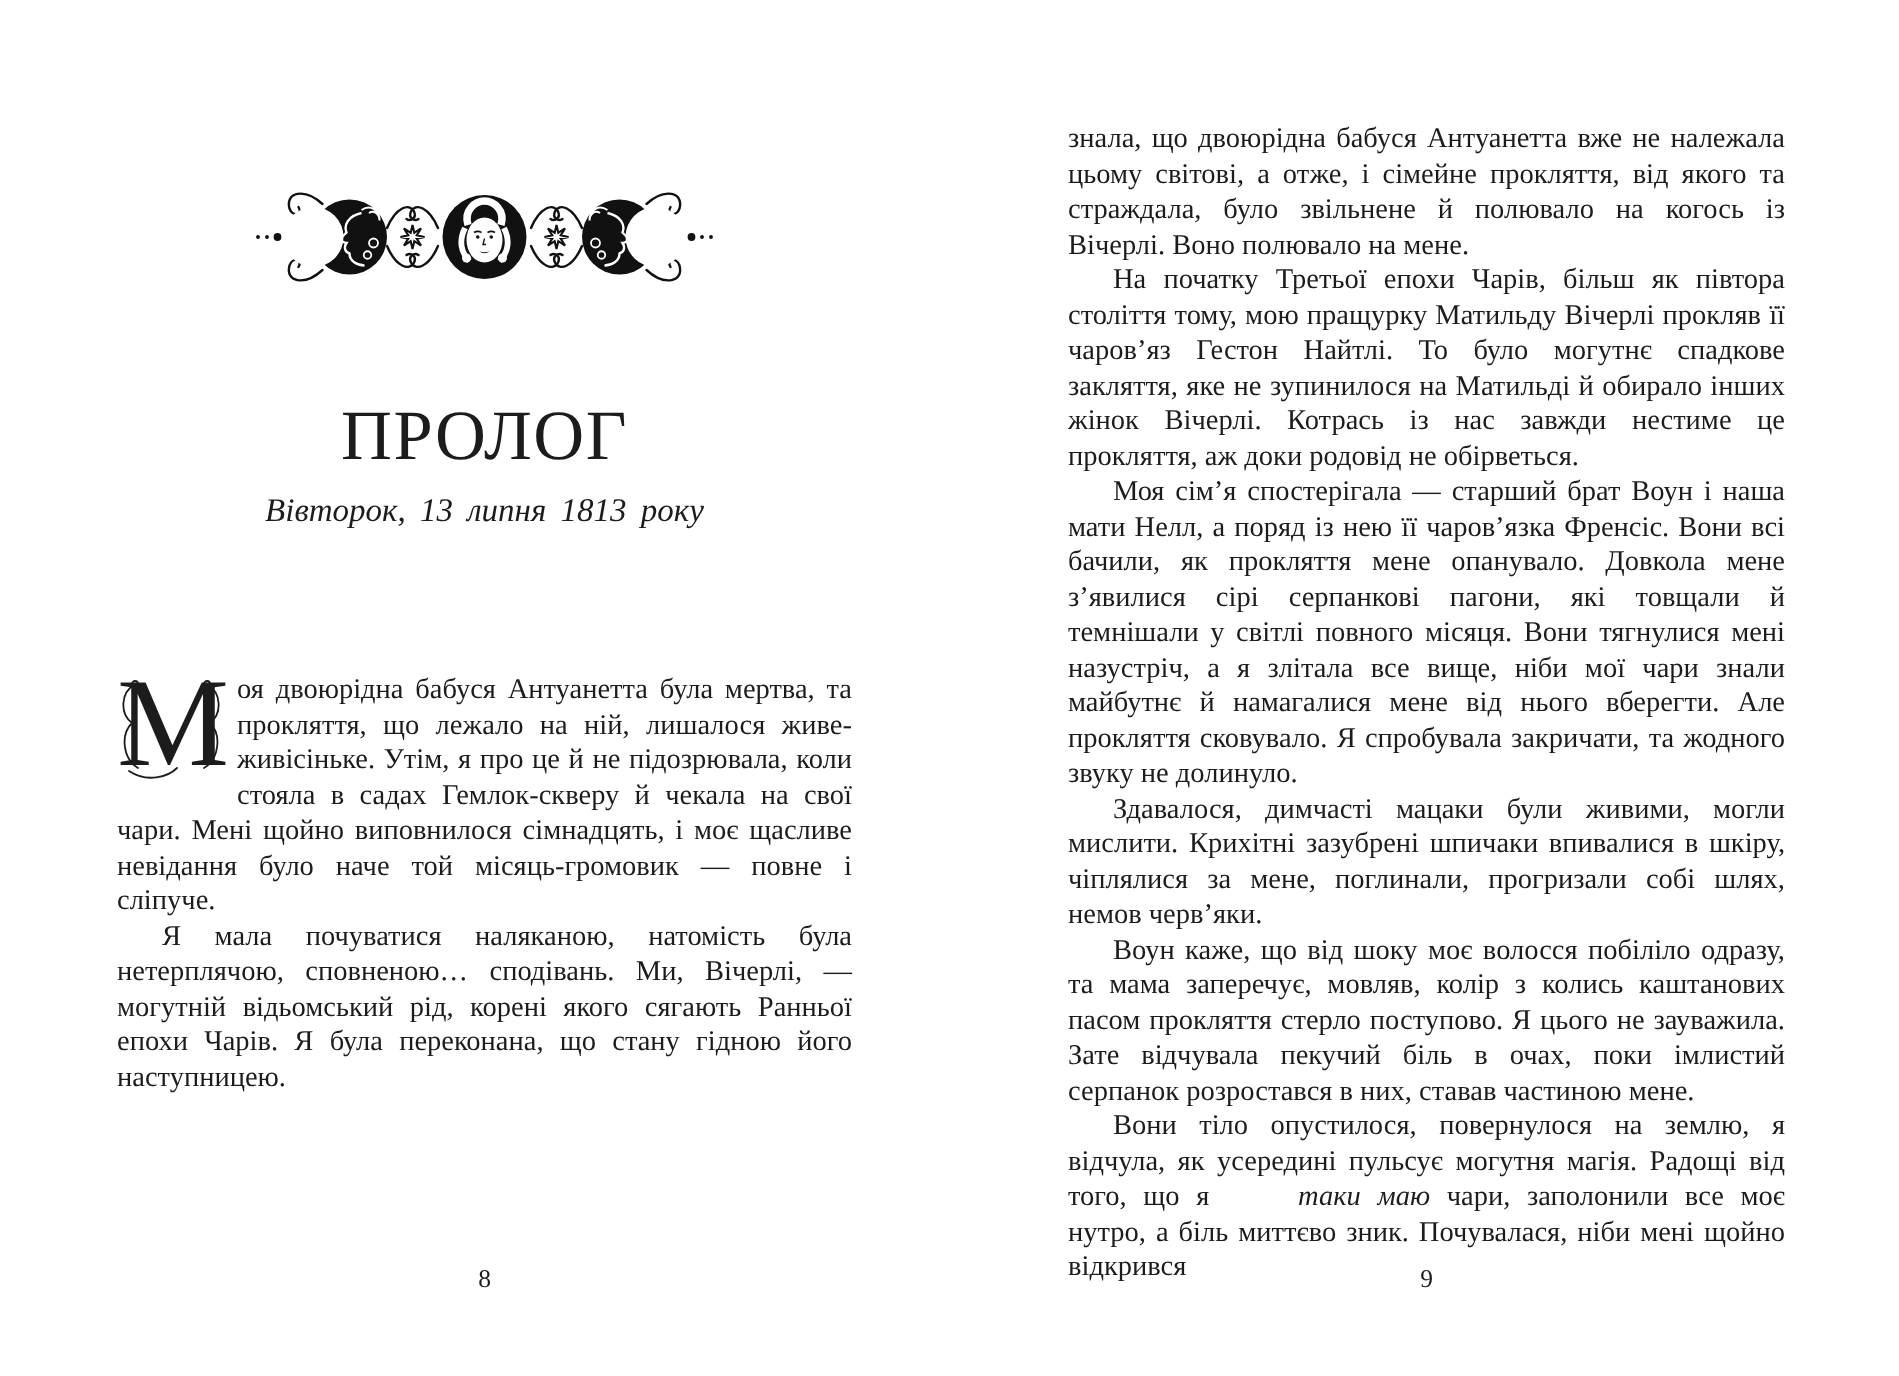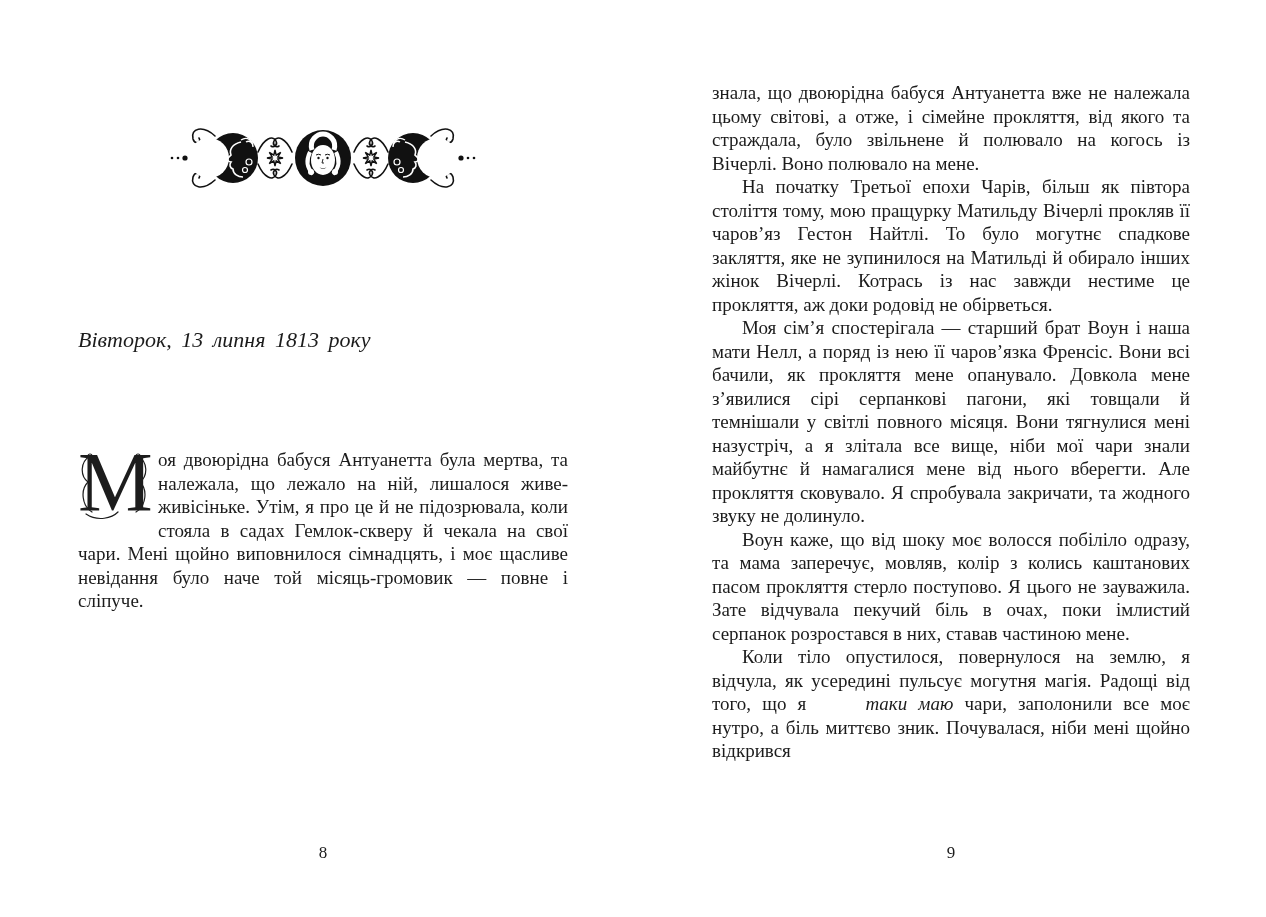--- a/index.html
+++ b/index.html
@@ -24,20 +24,21 @@
   .chapter-title {
     position: absolute; top: 268px; left: 0; width: 100%;
     margin: 0;
     text-align: center;
     font-size: 47px; font-weight: 400;
     letter-spacing: 1px;
     line-height: 1;
   }
   .date-line {
     position: absolute; top: 327px; left: 0; width: 100%;
+    text-align: center;
     font-style: italic;
     font-size: 22px;
     word-spacing: 4px;
     line-height: 26px;
   }
 
   .bodytext {
     position: absolute; left: 0; right: 0;
     text-align: justify;
     font-size: 19px;
@@ -139,45 +140,48 @@
     <g>
       <circle cx="244" cy="38" r="25" fill="#111"></circle>
       <circle cx="268" cy="38" r="20" fill="#fff"></circle>
       <path d="M236,22 C245,24 248,30 246,35 L250,39 C249,41 247,42 246,42 C248,45 247,48 244,49 C244,54 239,57 234,57" stroke="#fff" fill="none" stroke-width="1.6"></path>
       <path d="M236,20 C230,16 224,20 224,27 C224,22 228,20 231,22" stroke="#fff" fill="none" stroke-width="1.4"></path>
       <circle cx="232" cy="50" r="2.5" stroke="#fff" fill="none" stroke-width="1.2"></circle>
       <circle cx="228" cy="42" r="3" stroke="#fff" fill="none" stroke-width="1.2"></circle>
     </g>
   </svg>
 
+  <h1 class="chapter-title">ПРОЛОГ</h1>
   <div class="date-line">Вівторок, 13 липня 1813 року</div>
 
   <div class="bodytext">
     <p class="p-first">
       <span class="dropcap">
         <svg class="dc-vines" viewBox="0 0 72 70" aria-hidden="true">
           <g fill="none" stroke="#1c1c1c" stroke-width="1.2" stroke-linecap="round">
             <path d="M12,6 C2,12 2,26 10,32 C2,40 4,56 14,62"></path>
             <path d="M60,6 C70,12 70,26 62,32 C70,40 68,56 58,62"></path>
             <path d="M8,64 C20,72 34,68 40,62"></path>
             <circle cx="12" cy="6" r="2"></circle>
             <circle cx="60" cy="6" r="2"></circle>
           </g>
         </svg>
         <span class="dc-letter">М</span>
-      </span><span>оя двоюрідна бабуся Антуанетта була мертва, та належала, що лежало на ній, лишалося живе-живісіньке. Утім, я про це й не підозрювала, коли стояла в садах Гемлок-скверу й чекала на свої чари. Мені щойно виповнилося сімнадцять, і моє щасливе невідання було наче той місяць-громовик — повне і сліпуче.</span>
+      </span><span>оя двоюрідна бабуся Антуанетта була мертва, та прокляття, що лежало на ній, лишалося живе-живісіньке. Утім, я про це й не підозрювала, коли стояла в садах Гемлок-скверу й чекала на свої чари. Мені щойно виповнилося сімнадцять, і моє щасливе невідання було наче той місяць-громовик — повне і сліпуче.</span>
     </p>
+    <p>Я мала почуватися наляканою, натомість була нетерплячою, сповненою… сподівань. Ми, Вічерлі, — могутній відьомський рід, корені якого сягають Ранньої епохи Чарів. Я була переконана, що стану гідною його наступницею.</p>
   </div>
 
   <div class="pagenum">8</div>
 </section>
 
 <section class="page page-right">
   <div class="bodytext">
     <p class="no-indent">знала, що двоюрідна бабуся Антуанетта вже не належала цьому світові, а отже, і сімейне прокляття, від якого та страждала, було звільнене й полювало на когось із Вічерлі. Воно полювало на мене.</p>
     <p>На початку Третьої епохи Чарів, більш як півтора століття тому, мою пращурку Матильду Вічерлі прокляв її чаров’яз Гестон Найтлі. То було могутнє спадкове закляття, яке не зупинилося на Матильді й обирало інших жінок Вічерлі. Котрась із нас завжди нестиме це прокляття, аж доки родовід не обірветься.</p>
     <p>Моя сім’я спостерігала — старший брат Воун і наша мати Нелл, а поряд із нею її чаров’язка Френсіс. Вони всі бачили, як прокляття мене опанувало. Довкола мене з’явилися сірі серпанкові пагони, які товщали й темнішали у світлі повного місяця. Вони тягнулися мені назустріч, а я злітала все вище, ніби мої чари знали майбутнє й намагалися мене від нього вберегти. Але прокляття сковувало. Я спробувала закричати, та жодного звуку не долинуло.</p>
+    <p>Здавалося, димчасті мацаки були живими, могли мислити. Крихітні зазубрені шпичаки впивалися в шкіру, чіплялися за мене, поглинали, прогризали собі шлях, немов черв’яки.</p>
     <p>Воун каже, що від шоку моє волосся побіліло одразу, та мама заперечує, мовляв, колір з колись каштанових пасом прокляття стерло поступово. Я цього не зауважила. Зате відчувала пекучий біль в очах, поки імлистий серпанок розростався в них, ставав частиною мене.</p>
-    <p><span>Коли тіло опустилося, повернулося на землю, я відчула, як усередині пульсує могутня магія. Радощі від того, що я </span><em>таки маю</em><span> чари, заполонили все моє нутро, а біль миттєво зник. Почувалася, ніби мені щойно відкрився</span></p>
+    <p><span>Вони тіло опустилося, повернулося на землю, я відчула, як усередині пульсує могутня магія. Радощі від того, що я </span><em>таки маю</em><span> чари, заполонили все моє нутро, а біль миттєво зник. Почувалася, ніби мені щойно відкрився</span></p>
   </div>
 
   <div class="pagenum">9</div>
 </section>
 
 </body></html>

